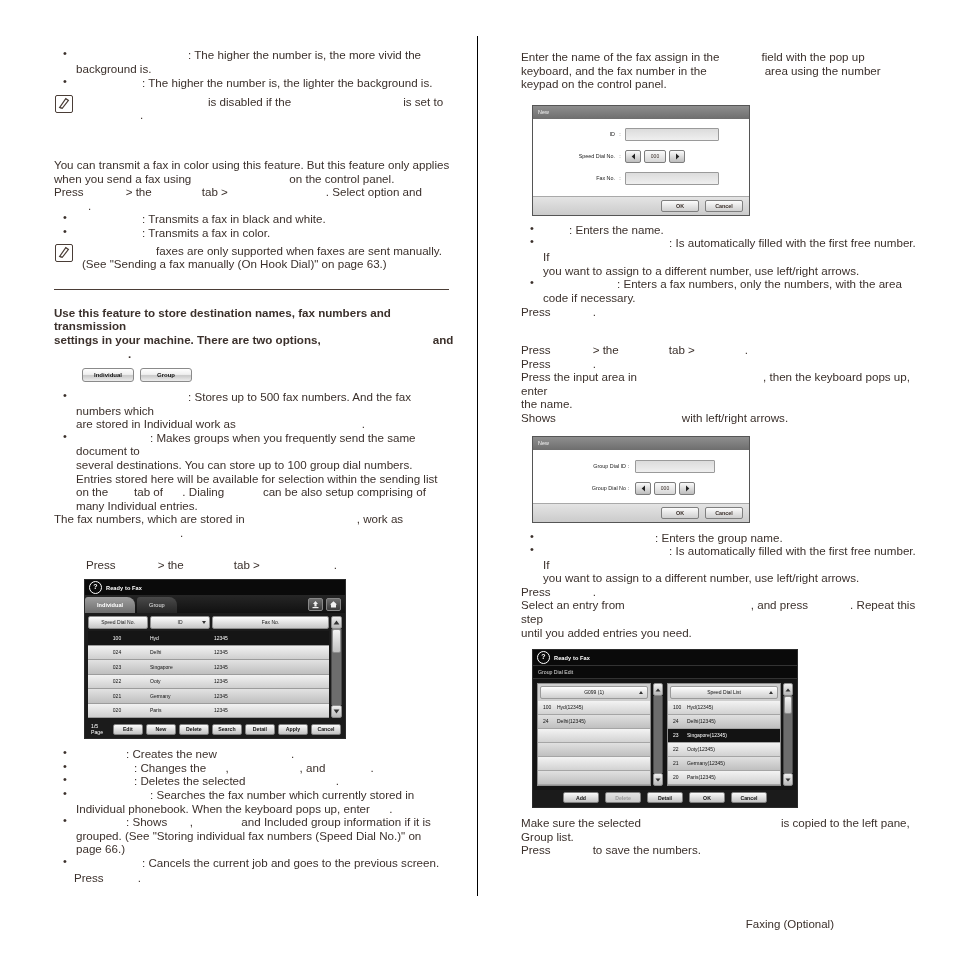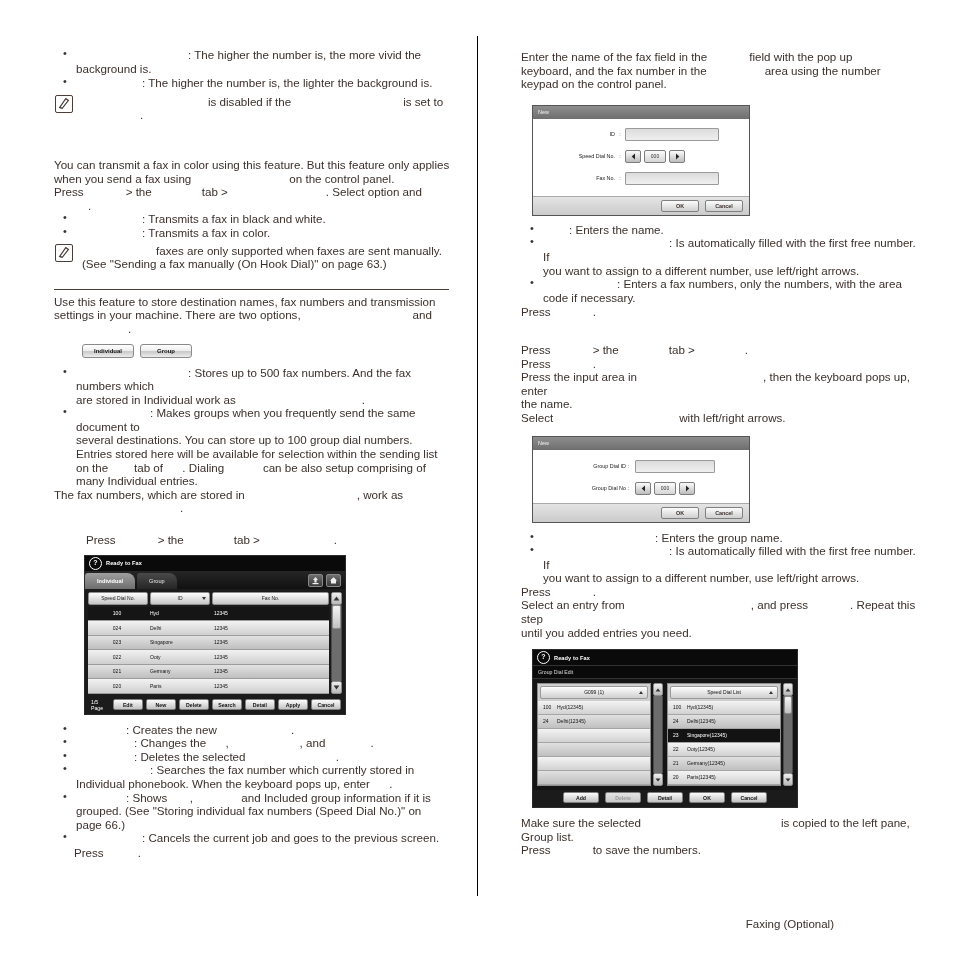--- a/index.html
+++ b/index.html
@@ -225,21 +225,21 @@
         </span>
         <div class="notetext">
           <span class="gap g9"></span><span>faxes are only supported when faxes are sent manually.</span><br>
           <span>(See "Sending a fax manually (On Hook Dial)" on page 63.)</span>
         </div>
       </div>
     </div>
 
     <div style="margin-top:18px;">
       <div class="hr"></div>
-      <div class="txt" style="margin-top:5px;">
+      <div class="txt" style="margin-top:16px;font-weight:bold;">
         <span>Use this feature to store destination names, fax numbers and transmission</span><br>
         <span>settings in your machine. There are two options,</span><span class="gap g14"></span><span>and</span><span class="gap g9"></span><span>.</span>
       </div>
 
       <div class="pbwrap">
         <div class="pbtn">Individual</div>
         <div class="pbtn">Group</div>
       </div>
 
       <ul class="bul">
@@ -375,21 +375,21 @@
       <li><span class="gap g8"></span><span>: Cancels the current job and goes to the previous screen.</span></li>
     </ul>
     <div class="txt" style="margin:1px 0 0 20px;">
       <span>Press</span><span class="gap g4"></span><span>.</span>
     </div>
   </div>
 
   <div class="col col-right">
 
     <div class="txt" style="margin-top:50px;">
-      <span>Enter the name of the fax field in the</span><span class="gap g5"></span><span>field with the pop up</span><br>
+      <span>Enter the name of the fax assign in the</span><span class="gap g5"></span><span>field with the pop up</span><br>
       <span>keyboard, and the fax number in the</span><span class="gap g7"></span><span>area using the number</span><br>
       <span>keypad on the control panel.</span>
     </div>
 
     <div class="dlg" style="width:218px;margin:14px 0 0 11px;">
       <div class="dtitle">
         <span>New</span>
       </div>
       <div class="dbody">
         <div class="frow">
@@ -446,21 +446,21 @@
         <span>Press</span><span class="gap g5"></span><span>&gt; the</span><span class="gap g6"></span><span>tab &gt;</span><span class="gap g6"></span><span>.</span>
       </div>
       <div>
         <span>Press</span><span class="gap g5"></span><span>.</span>
       </div>
       <div>
         <span>Press the input area in</span><span class="gap g16"></span><span>, then the keyboard pops up, enter</span><br>
         <span>the name.</span>
       </div>
       <div>
-        <span>Select</span><span class="gap g16"></span><span>with left/right arrows.</span>
+        <span>Shows</span><span class="gap g16"></span><span>with left/right arrows.</span>
       </div>
     </div>
 
     <div class="dlg" style="width:218px;margin:11px 0 0 11px;">
       <div class="dtitle">
         <span>New</span>
       </div>
       <div class="dbody" style="padding:10px 10px 6px 10px;">
         <div class="frow">
           <div class="flabel" style="width:86px;">Group Dial ID :</div>

